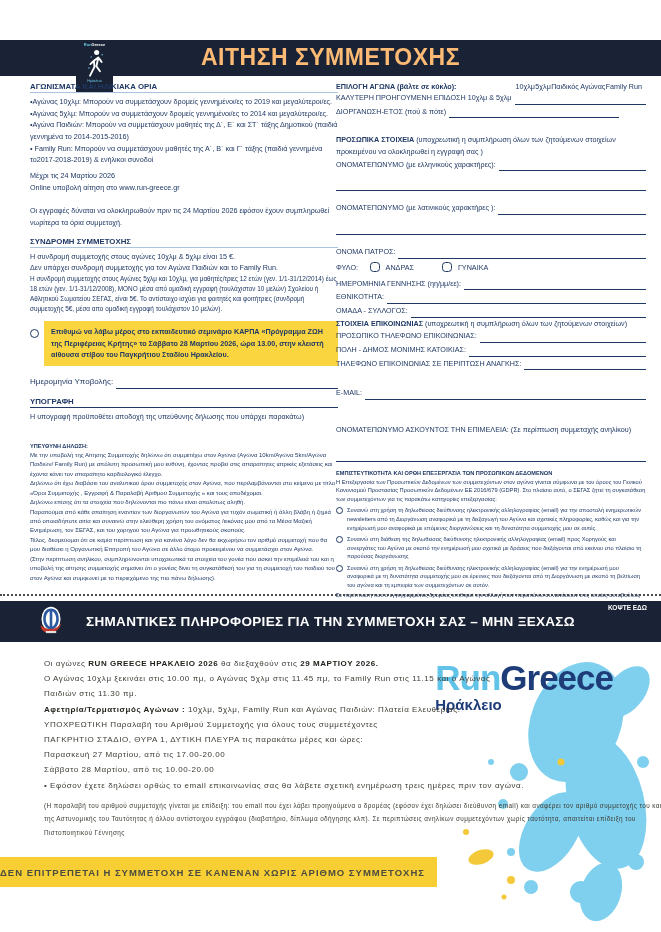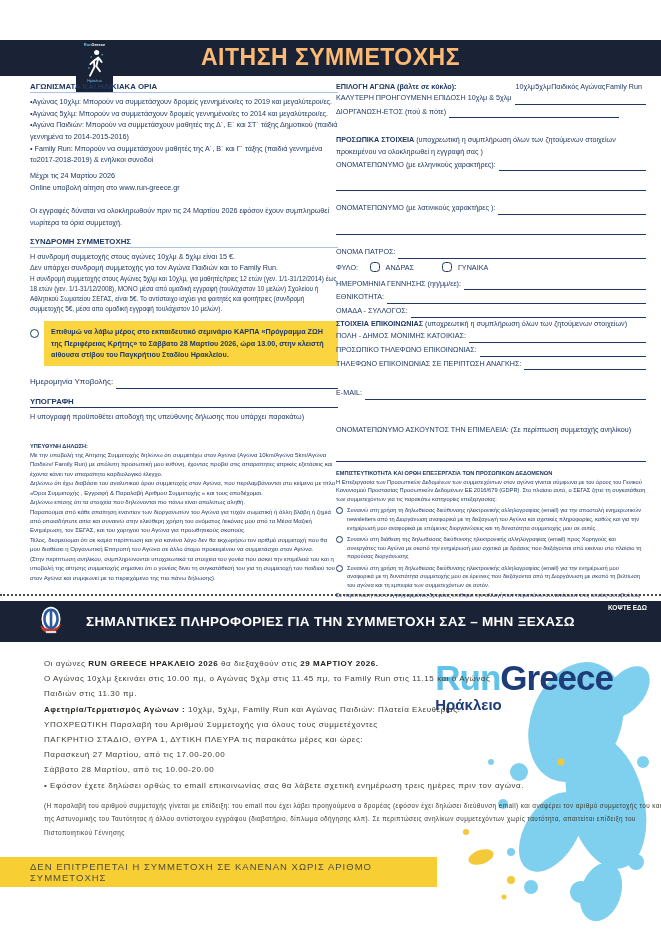--- a/index.html
+++ b/index.html
@@ -66,22 +66,22 @@
   .splash { position:absolute; right:0; top:-6px; z-index:0; }
   .b-text { position:relative; z-index:1; padding-left:44px; padding-top:8px; width:640px;
             font-size:8px; letter-spacing:.55px; line-height:1.9; }
   .b-text b { color:#23231d; }
   .b-fine { font-size:6.4px; line-height:2.1; letter-spacing:.4px; margin-top:6px; width:620px; }
   .rg-logo { position:absolute; right:48px; top:12px; z-index:1; line-height:1; }
   .rg-main { font-size:35px; font-weight:bold; letter-spacing:-1px; }
   .rg-run { color:#62c3e8; } .rg-greece { color:#1e3c78; }
   .rg-city { font-size:15px; font-weight:bold; color:#1e3c78; margin-top:2px; }
   .banner { position:absolute; left:0; top:209px; width:437px; height:30px; background:#f7ce33;
-            z-index:1; display:flex; align-items:center; padding-left:30px;
-            font-size:9.5px; letter-spacing:1px; color:#4c4c40; font-weight:normal; }
+            z-index:1; display:flex; align-items:center; 
+            font-size:9.5px; letter-spacing:1px; color:#4c4c40; font-weight:bold; }
 </style>
 </head>
 <body>
 
 <div class="page">
 
   <div class="topbar">
     <div class="topbar-title">ΑΙΤΗΣΗ ΣΥΜΜΕΤΟΧΗΣ</div>
   </div>
   <div class="hlogo">
@@ -186,25 +186,25 @@
     <div class="frow">
       <span class="flabel">ΕΘΝΙΚΟΤΗΤΑ:</span>
       <span class="fline"></span>
     </div>
     <div class="frow">
       <span class="flabel">ΟΜΑΔΑ - ΣΥΛΛΟΓΟΣ:</span>
       <span class="fline"></span>
     </div>
     <div class="body-t"><span class="boldlbl">ΣΤΟΙΧΕΙΑ ΕΠΙΚΟΙΝΩΝΙΑΣ</span><span> (υποχρεωτική η συμπλήρωση όλων των ζητούμενων στοιχείων)</span></div>
     <div class="frow">
+      <span class="flabel">ΠΡΟΣΩΠΙΚΟ ΤΗΛΕΦΩΝΟ ΕΠΙΚΟΙΝΩΝΙΑΣ:</span>
+      <span class="fline"></span>
+    </div>
+    <div class="frow">
       <span class="flabel">ΠΟΛΗ - ΔΗΜΟΣ ΜΟΝΙΜΗΣ ΚΑΤΟΙΚΙΑΣ:</span>
-      <span class="fline"></span>
-    </div>
-    <div class="frow">
-      <span class="flabel">ΠΡΟΣΩΠΙΚΟ ΤΗΛΕΦΩΝΟ ΕΠΙΚΟΙΝΩΝΙΑΣ:</span>
       <span class="fline"></span>
     </div>
     <div class="frow">
       <span class="flabel">ΤΗΛΕΦΩΝΟ ΕΠΙΚΟΙΝΩΝΙΑΣ ΣΕ ΠΕΡΙΠΤΩΣΗ ΑΝΑΓΚΗΣ:</span>
       <span class="fline"></span>
     </div>
     <div class="gap16"></div>
     <div class="frow">
       <span class="flabel">E-MAIL:</span>
       <span class="fline"></span>

